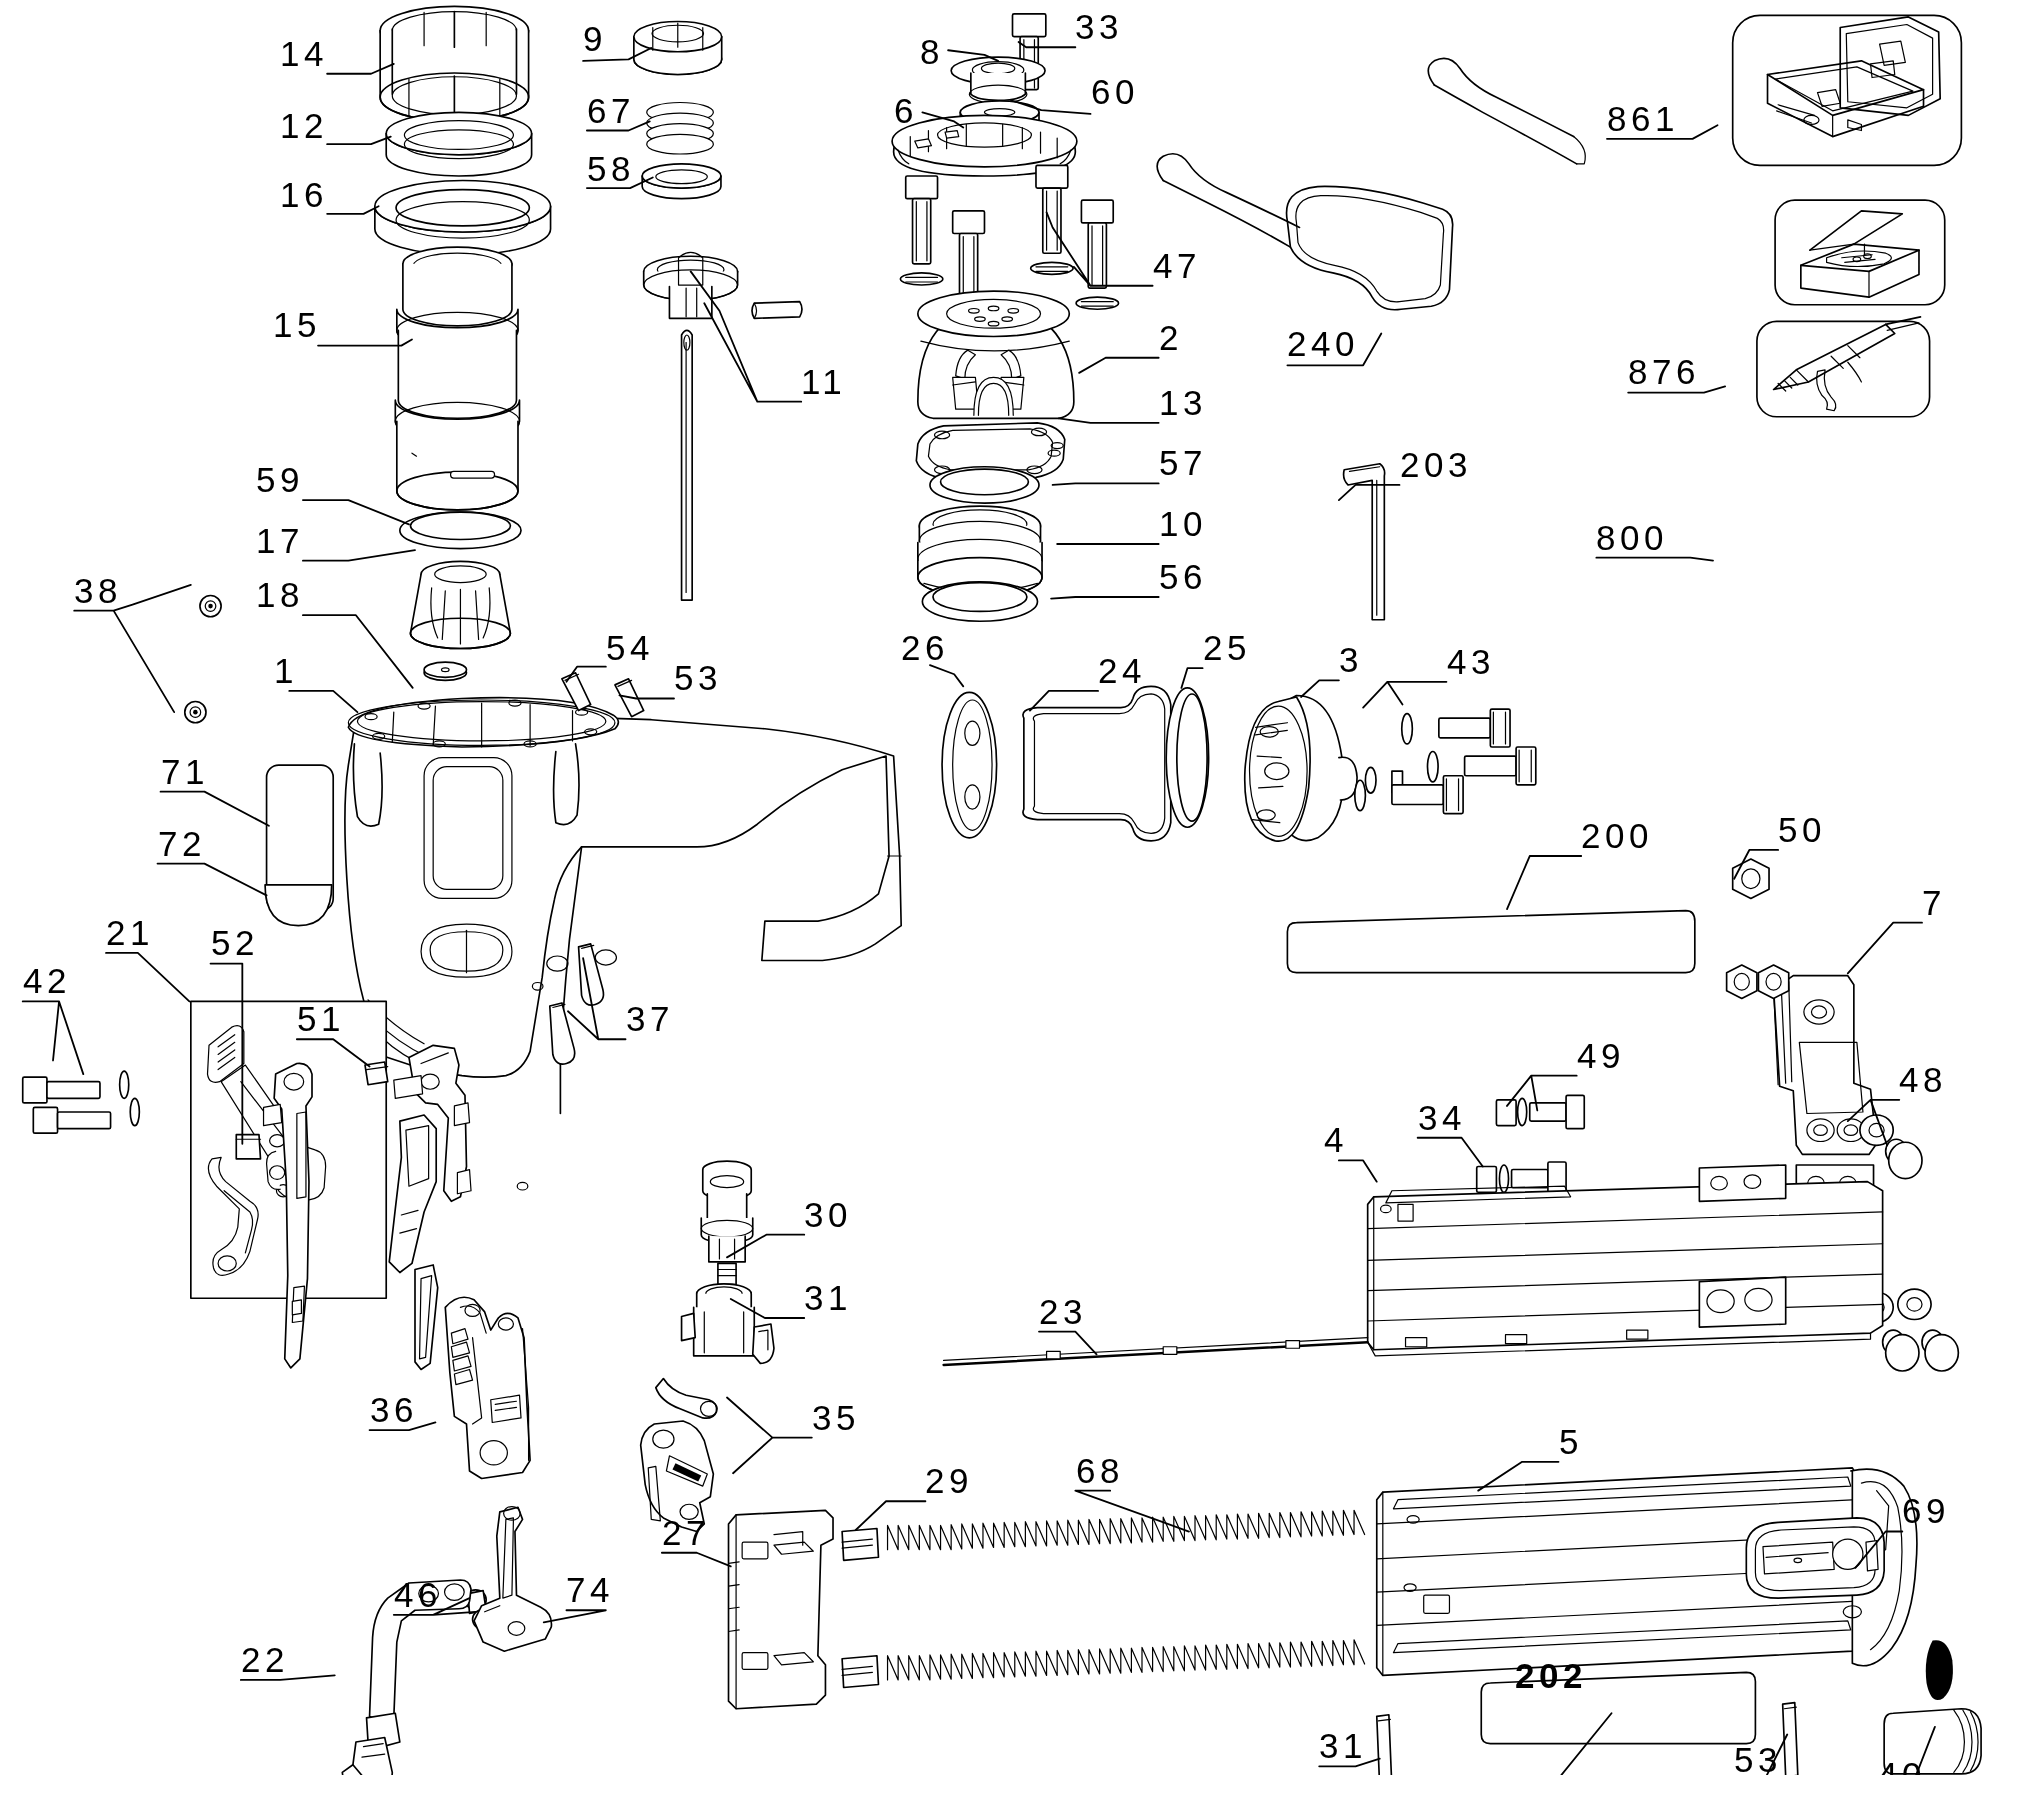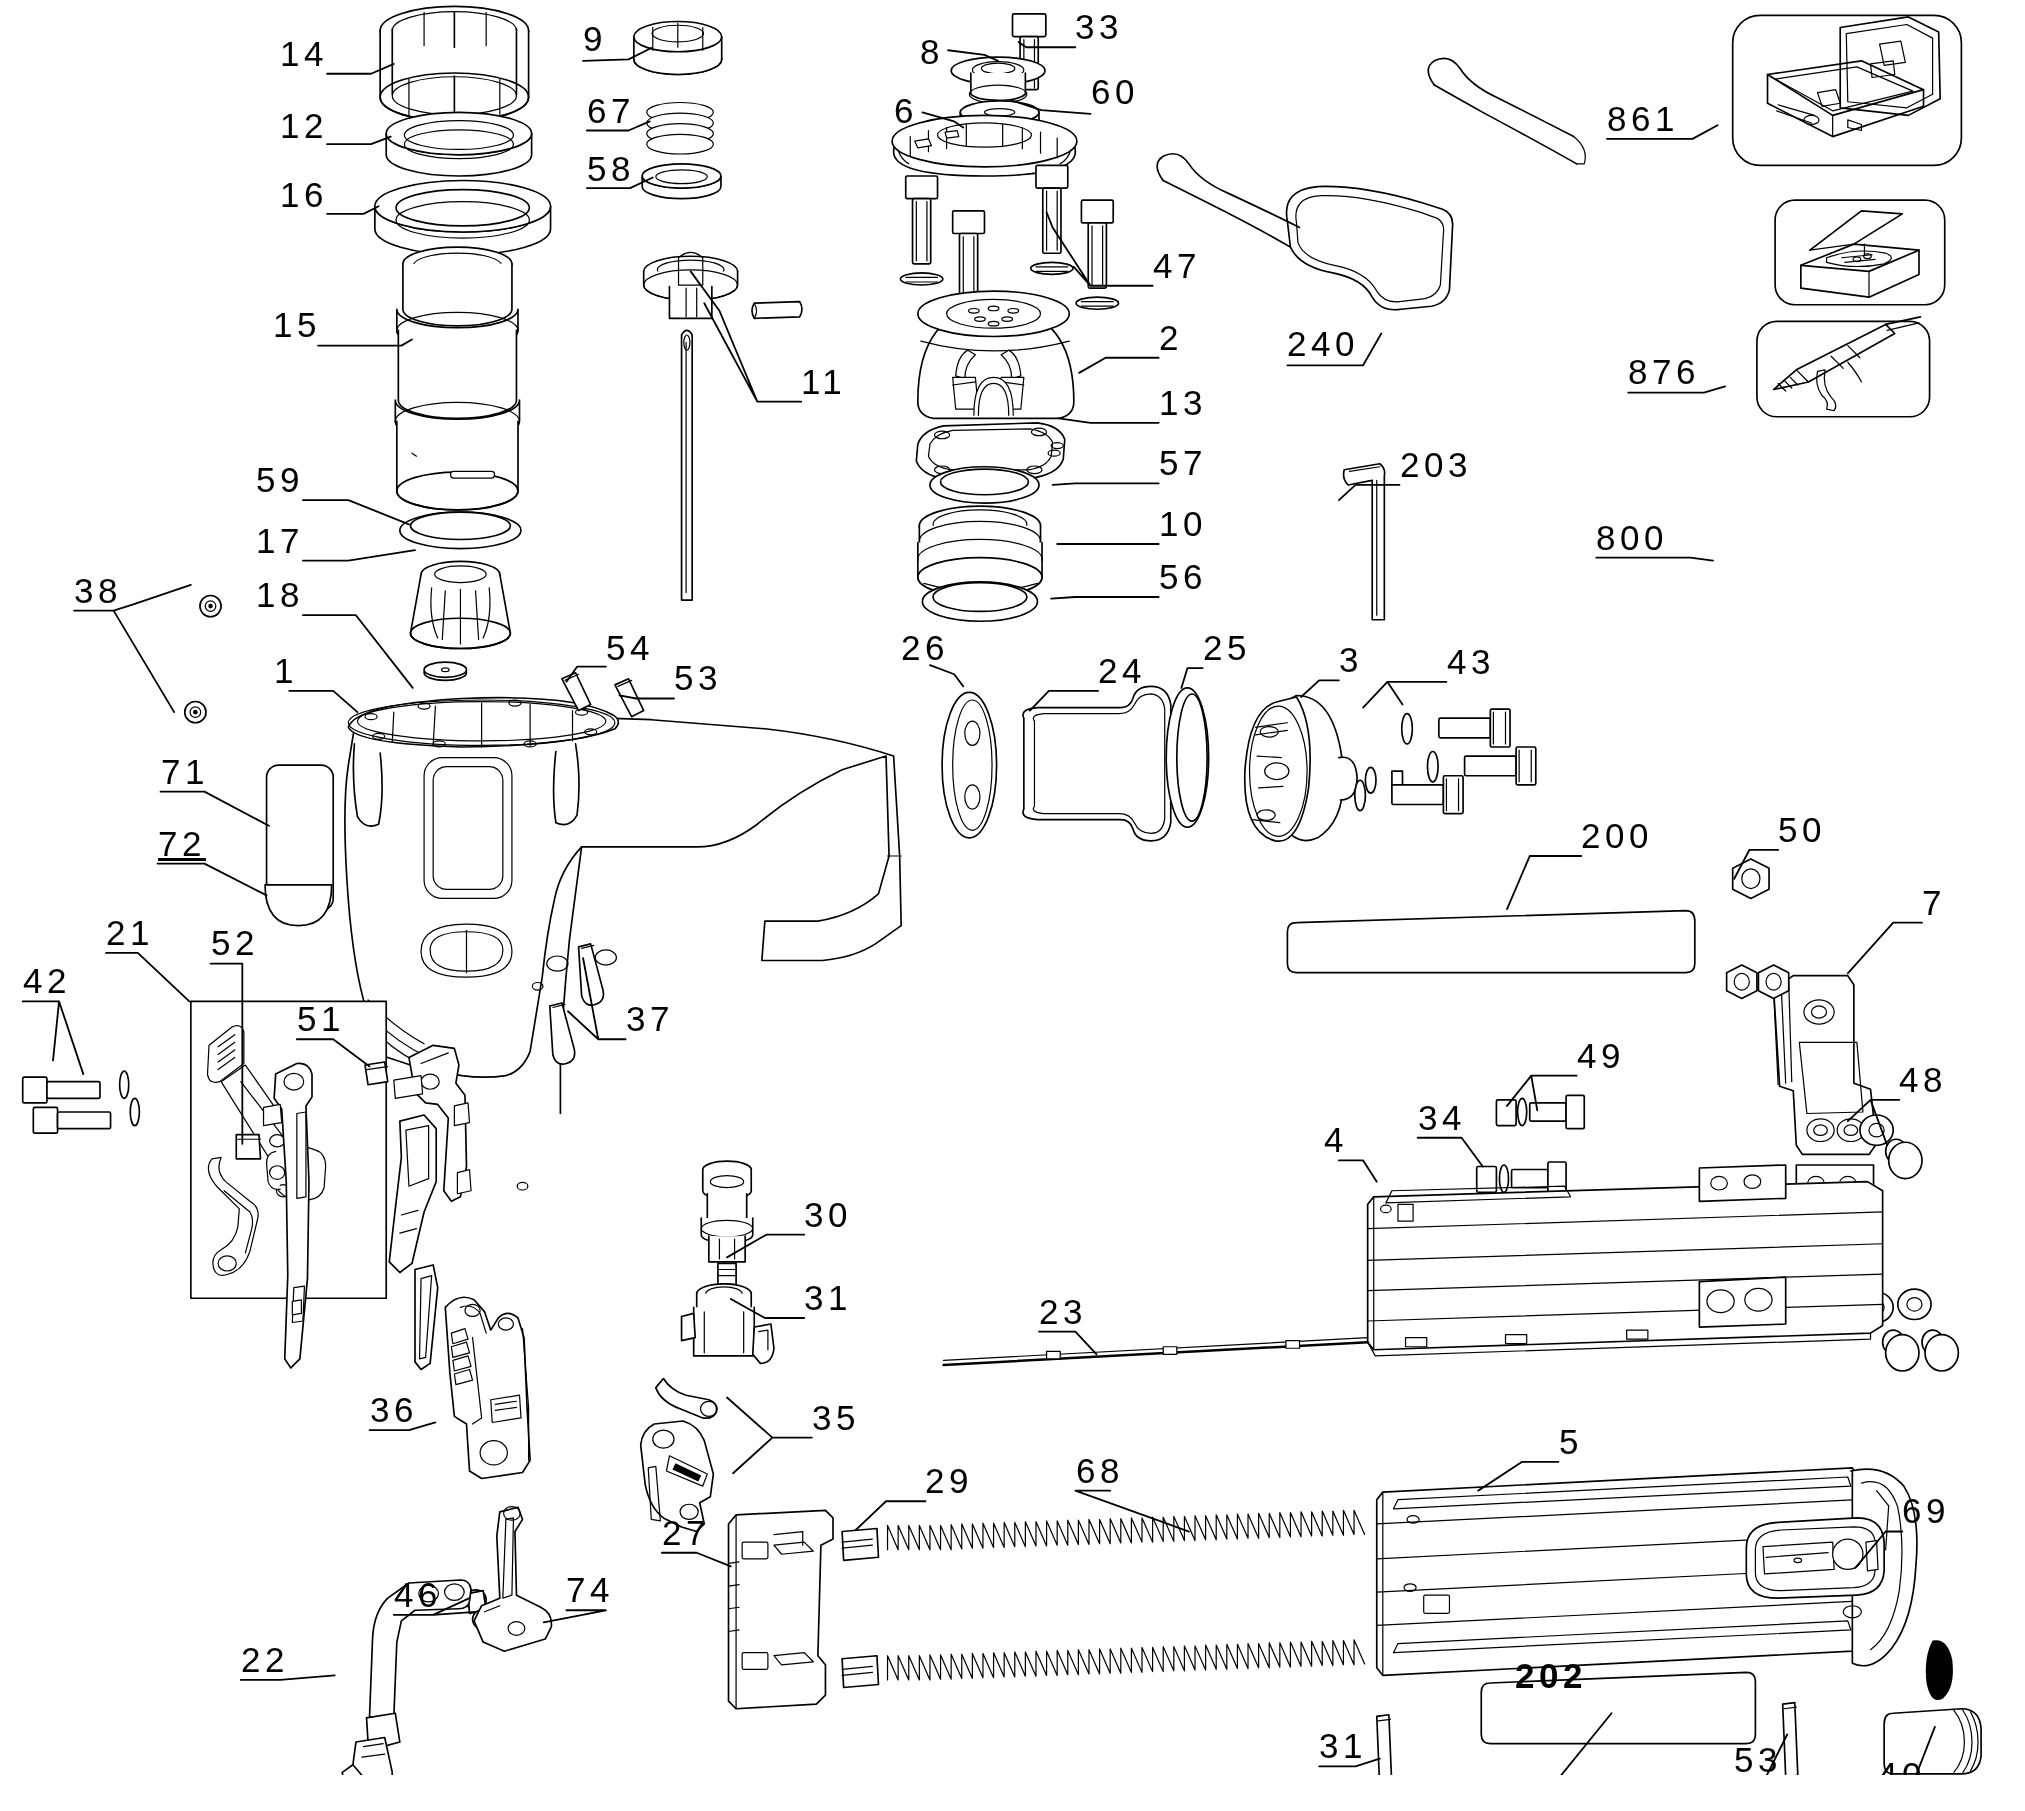--- a/index.html
+++ b/index.html
@@ -842,21 +842,21 @@
       <div class="callout" style="left: 674px; top: 660px;">53</div>
       <div class="callout" style="left: 901px; top: 630px;">26</div>
       <div class="callout" style="left: 1098px; top: 653px;">24</div>
       <div class="callout" style="left: 1203px; top: 630px;">25</div>
       <div class="callout" style="left: 1339px; top: 642px;">3</div>
       <div class="callout" style="left: 274px; top: 653px;">1</div>
       <div class="callout" style="left: 1447px; top: 644px;">43</div>
       <div class="callout" style="left: 161px; top: 754px;">71</div>
       <div class="callout" style="left: 1581px; top: 818px;">200</div>
       <div class="callout" style="left: 1778px; top: 812px;">50</div>
-      <div class="callout" style="left: 158px; top: 826px; text-decoration: underline;">72</div>
+      <div class="callout" style="left: 158px; top: 826px;">72</div>
       <div class="callout" style="left: 1922px; top: 885px;">7</div>
       <div class="callout" style="left: 106px; top: 915px;">21</div>
       <div class="callout" style="left: 211px; top: 925px;">52</div>
       <div class="callout" style="left: 23px; top: 963px;">42</div>
       <div class="callout" style="left: 1899px; top: 1062px;">48</div>
       <div class="callout" style="left: 297px; top: 1001px;">51</div>
       <div class="callout" style="left: 626px; top: 1001px;">37</div>
       <div class="callout" style="left: 1577px; top: 1038px;">49</div>
       <div class="callout" style="left: 1418px; top: 1100px;">34</div>
       <div class="callout" style="left: 1324px; top: 1122px;">4</div>

